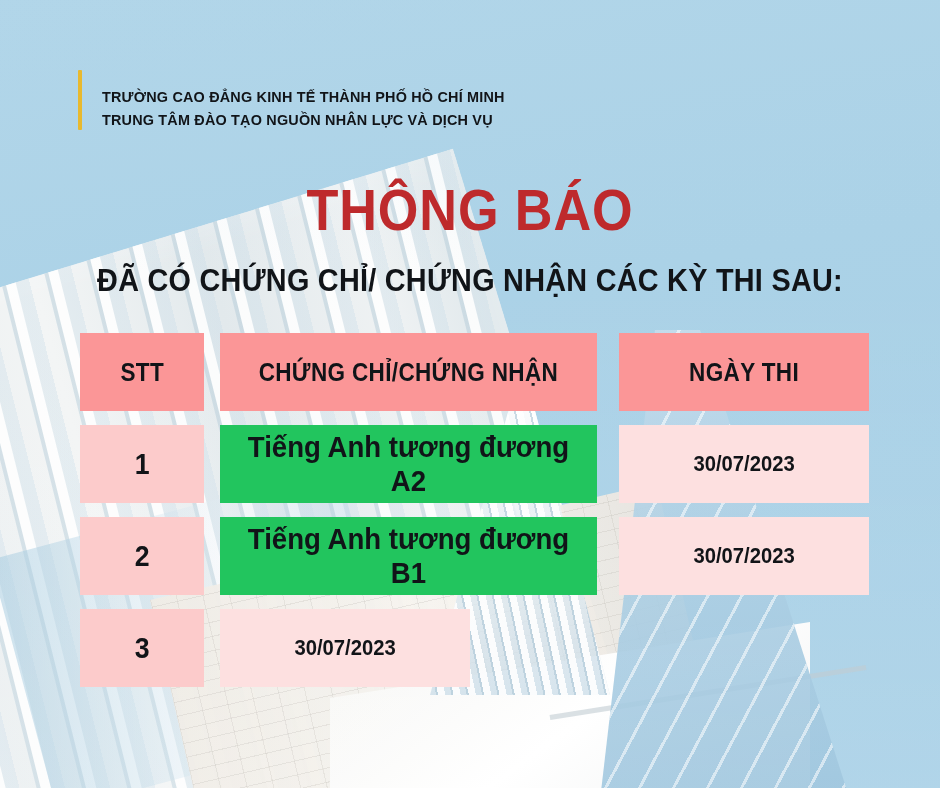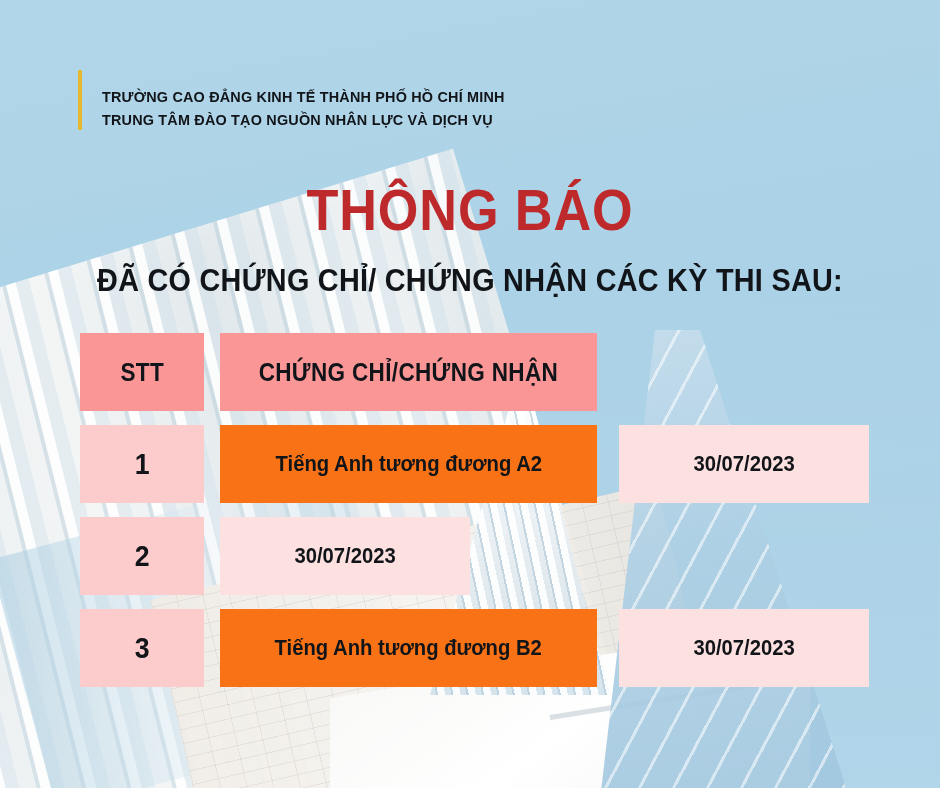--- a/index.html
+++ b/index.html
@@ -136,21 +136,21 @@
   .c-name{width:377px;flex:0 0 377px;margin-right:22px;}
   .c-date{width:250px;flex:0 0 250px;}
   .cell{
     height:78px;display:flex;align-items:center;justify-content:center;
     font-family:"Liberation Sans", sans-serif;font-weight:700;color:#111418;
     text-align:center;
   }
   .head .cell{background:#FB9697;font-size:25px;letter-spacing:.4px;transform:none;}
   .head .cell span{display:inline-block;transform:scaleX(.9);}
   .body .c-stt .cell{background:#FCCBCB;font-size:29px;}
-  .body .c-name .cell{background:#f97316;font-size:22px;}
+  .body .c-name .cell{background:#22c55e;font-size:30px;}
   .body .c-date .cell{background:#FDE0E0;font-size:22px;}
   .body .cell span{display:inline-block;transform:scaleX(.92);}
 </style>
 </head>
 <body>
 
 <div id="poster">
 
   <div class="photo">
     <div class="sky"></div>
@@ -184,20 +184,25 @@
       <div class="c-stt">
         <div class="cell">
             <span>STT</span>
           </div>
       </div>
       <div class="c-name">
         <div class="cell">
             <span>CHỨNG CHỈ/CHỨNG NHẬN</span>
           </div>
       </div>
+      <div class="c-date">
+        <div class="cell">
+            <span>NGÀY THI</span>
+          </div>
+      </div>
     </div>
 
     <div class="row body">
       <div class="c-stt">
         <div class="cell">
             <span>1</span>
           </div>
       </div>
       <div class="c-name">
         <div class="cell">
@@ -210,36 +215,36 @@
           </div>
       </div>
     </div>
 
     <div class="row body">
       <div class="c-stt">
         <div class="cell">
             <span>2</span>
           </div>
       </div>
+      <div class="c-name">
+        <div class="cell">
+            <span>Tiếng Anh tương đương B1</span>
+          </div>
+      </div>
       <div class="c-date">
         <div class="cell">
             <span>30/07/2023</span>
           </div>
       </div>
     </div>
 
     <div class="row body">
       <div class="c-stt">
         <div class="cell">
             <span>3</span>
-          </div>
-      </div>
-      <div class="c-name">
-        <div class="cell">
-            <span>Tiếng Anh tương đương B2</span>
           </div>
       </div>
       <div class="c-date">
         <div class="cell">
             <span>30/07/2023</span>
           </div>
       </div>
     </div>
 
   </div>

